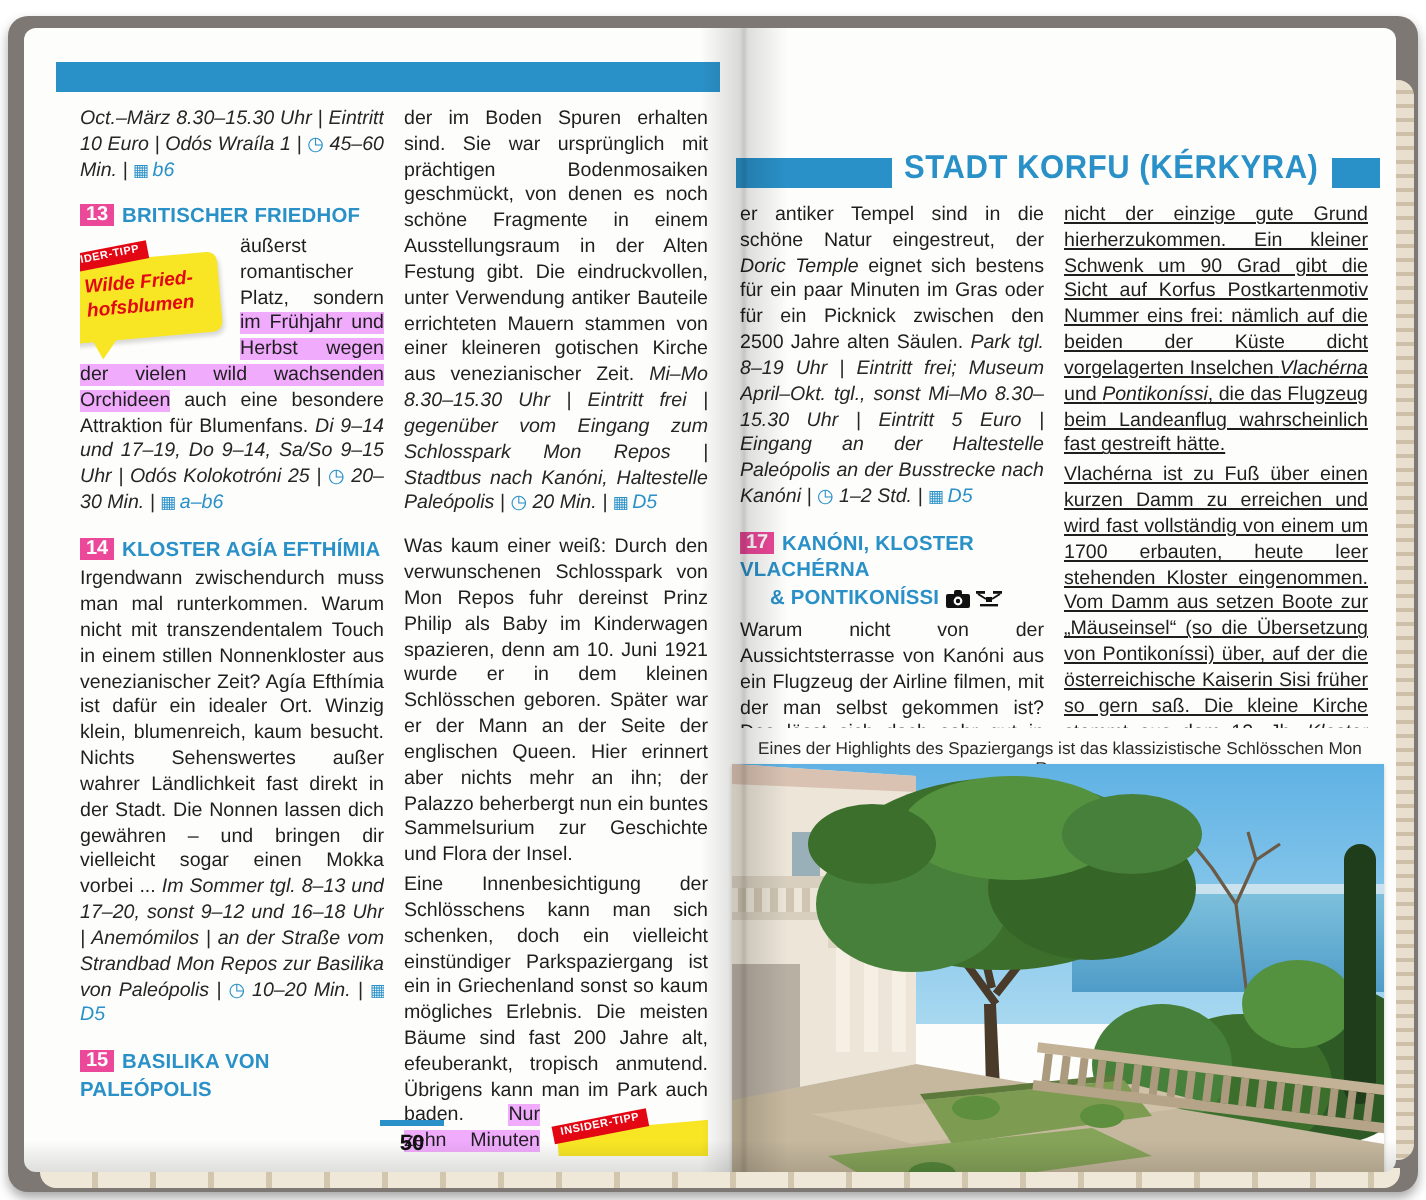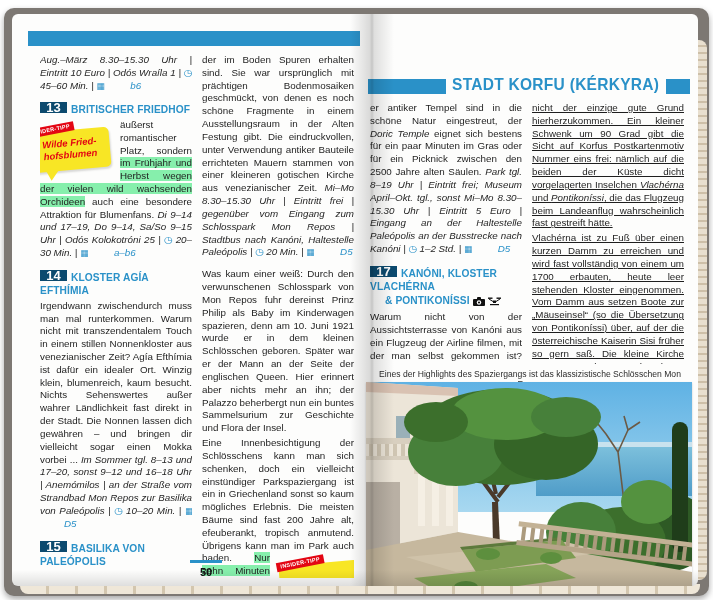--- a/index.html
+++ b/index.html
@@ -26,27 +26,27 @@
   .bar-right-seg{left:10px;width:78px;}
   .hdr-title{position:absolute;top:13px;left:94px;width:216px;color:#2a91c8;font-weight:bold;
              font-size:16.5px;letter-spacing:.3px;transform:scaleX(.94);transform-origin:left;white-space:nowrap;}
   .hdr-square{position:absolute;top:17px;right:8px;width:24px;height:15px;background:#2a91c8;}
   
   .col{position:absolute;top:40px;width:152px;overflow:hidden;text-align:justify;
        font-size:9.8px;line-height:1.31;color:#1e1e1e;}
   .col p{margin:0 0 9px 0;}
   .col p.tight{margin:0;}
   .info{font-style:italic;color:#262626;}
-  .blue{color:#2a91c8;padding-left:24px;}
-  .hl{background:#86efac;}
+  .blue{color:#2a91c8;}
+  .hl{background:#f0abfc;}
   .it{font-style:italic;}
   .clock-ic{color:#2a91c8;font-style:normal;font-size:9.5px;}
   .map-ic{color:#2a91c8;font-style:normal;font-size:8.5px;letter-spacing:-1px;}
   .sec-head{margin:10px 0 2px 0;color:#2a91c8;font-weight:bold;font-size:10.2px;letter-spacing:.1px;text-align:left;}
-  .badge{display:inline-block;width:27px;height:11px;background:#0c4a6e;color:#fff;font-size:13px;
+  .badge{display:inline-block;width:17px;height:11px;background:#ec4899;color:#fff;font-size:10px;
          font-weight:bold;text-align:center;line-height:11px;margin-right:4px;vertical-align:1px;letter-spacing:0;}
   .star{color:#e30613;font-size:11px;margin-left:3px;}
   .head-ic{display:inline-block;vertical-align:-2px;margin-left:3px;}
   
   .tipwrap{position:relative;width:88px;height:56px;}
   .tip-left{float:left;margin:3px 6px 2px -14px;}
   .tip-right{float:right;margin:3px -10px 2px 6px;}
   .tip{position:absolute;left:4px;top:8px;width:80px;height:40px;background:#f8e625;border-radius:5px;
        transform:rotate(-5deg);box-shadow:1px 2px 2px rgba(0,0,0,.15);text-align:center;padding-top:7px;box-sizing:border-box;}
   .tip:after{content:"";position:absolute;left:14px;bottom:-9px;width:0;height:0;
@@ -68,21 +68,21 @@
   <div class="cover"></div>
   <div class="page-stack-right"></div>
   <div class="page-stack-bottom"></div>
 
   <div class="pages">
 
     <div class="page page-left">
       <div class="bar bar-left"></div>
 
       <div class="col" style="left:26px;height:524px;">
-        <p class="info"><span>Aug.–März 8.30–15.30 Uhr | Eintritt 10 Euro | Odós Wraíla 1 | </span><span class="clock-ic">◷</span><span> 45–60 Min. | </span><span class="map-ic">▦</span><span class="blue"> b6</span></p>
+        <p class="info"><span>Oct.–März 8.30–15.30 Uhr | Eintritt 10 Euro | Odós Wraíla 1 | </span><span class="clock-ic">◷</span><span> 45–60 Min. | </span><span class="map-ic">▦</span><span class="blue"> b6</span></p>
 
         <div class="sec-head"><span class="badge">13</span><span>BRITISCHER FRIEDHOF</span></div>
         <p><span class="tipwrap tip-left">
               <span class="tip">
                 <span class="tip-ribbon">INSIDER-TIPP</span>
                 <span class="tip-line" style="display:block">Wilde Fried-</span>
                 <span class="tip-line" style="display:block">hofsblumen</span>
               </span>
             </span><span>äußerst romantischer Platz, sondern </span><span class="hl">im Frühjahr und Herbst wegen der vielen wild wachsenden Orchideen</span><span> auch eine besondere Attraktion für Blumenfans. </span><span class="info">Di 9–14 und 17–19, Do 9–14, Sa/So 9–15 Uhr | Odós Kolokotróni 25 | </span><span class="clock-ic">◷</span><span class="info"> 20–30 Min. | </span><span class="map-ic">▦</span><span class="info blue"> a–b6</span></p>
 

